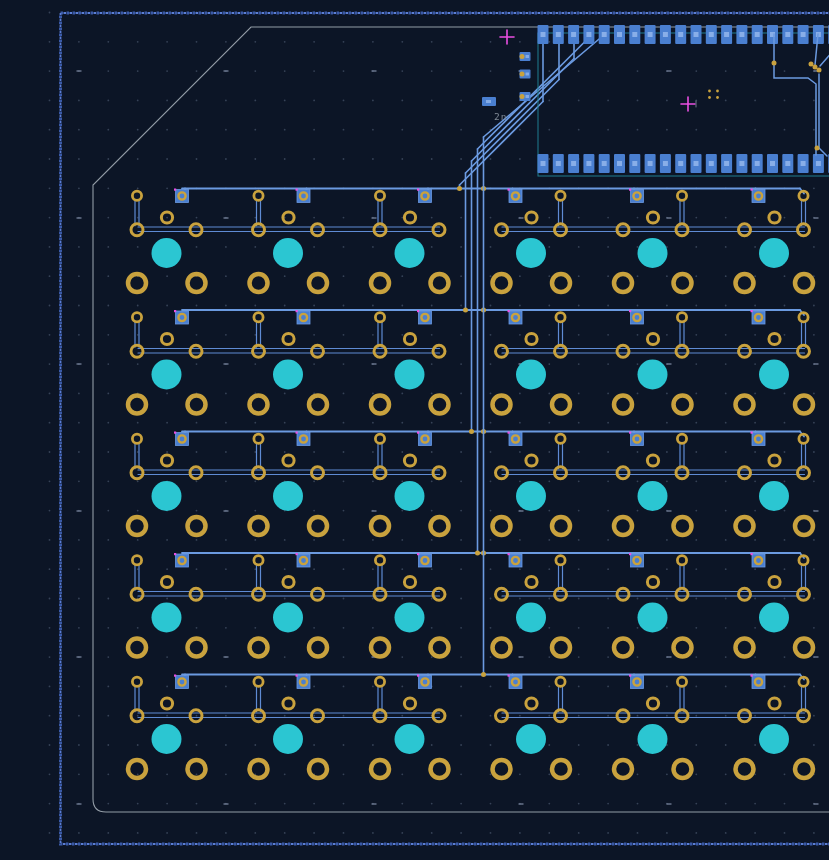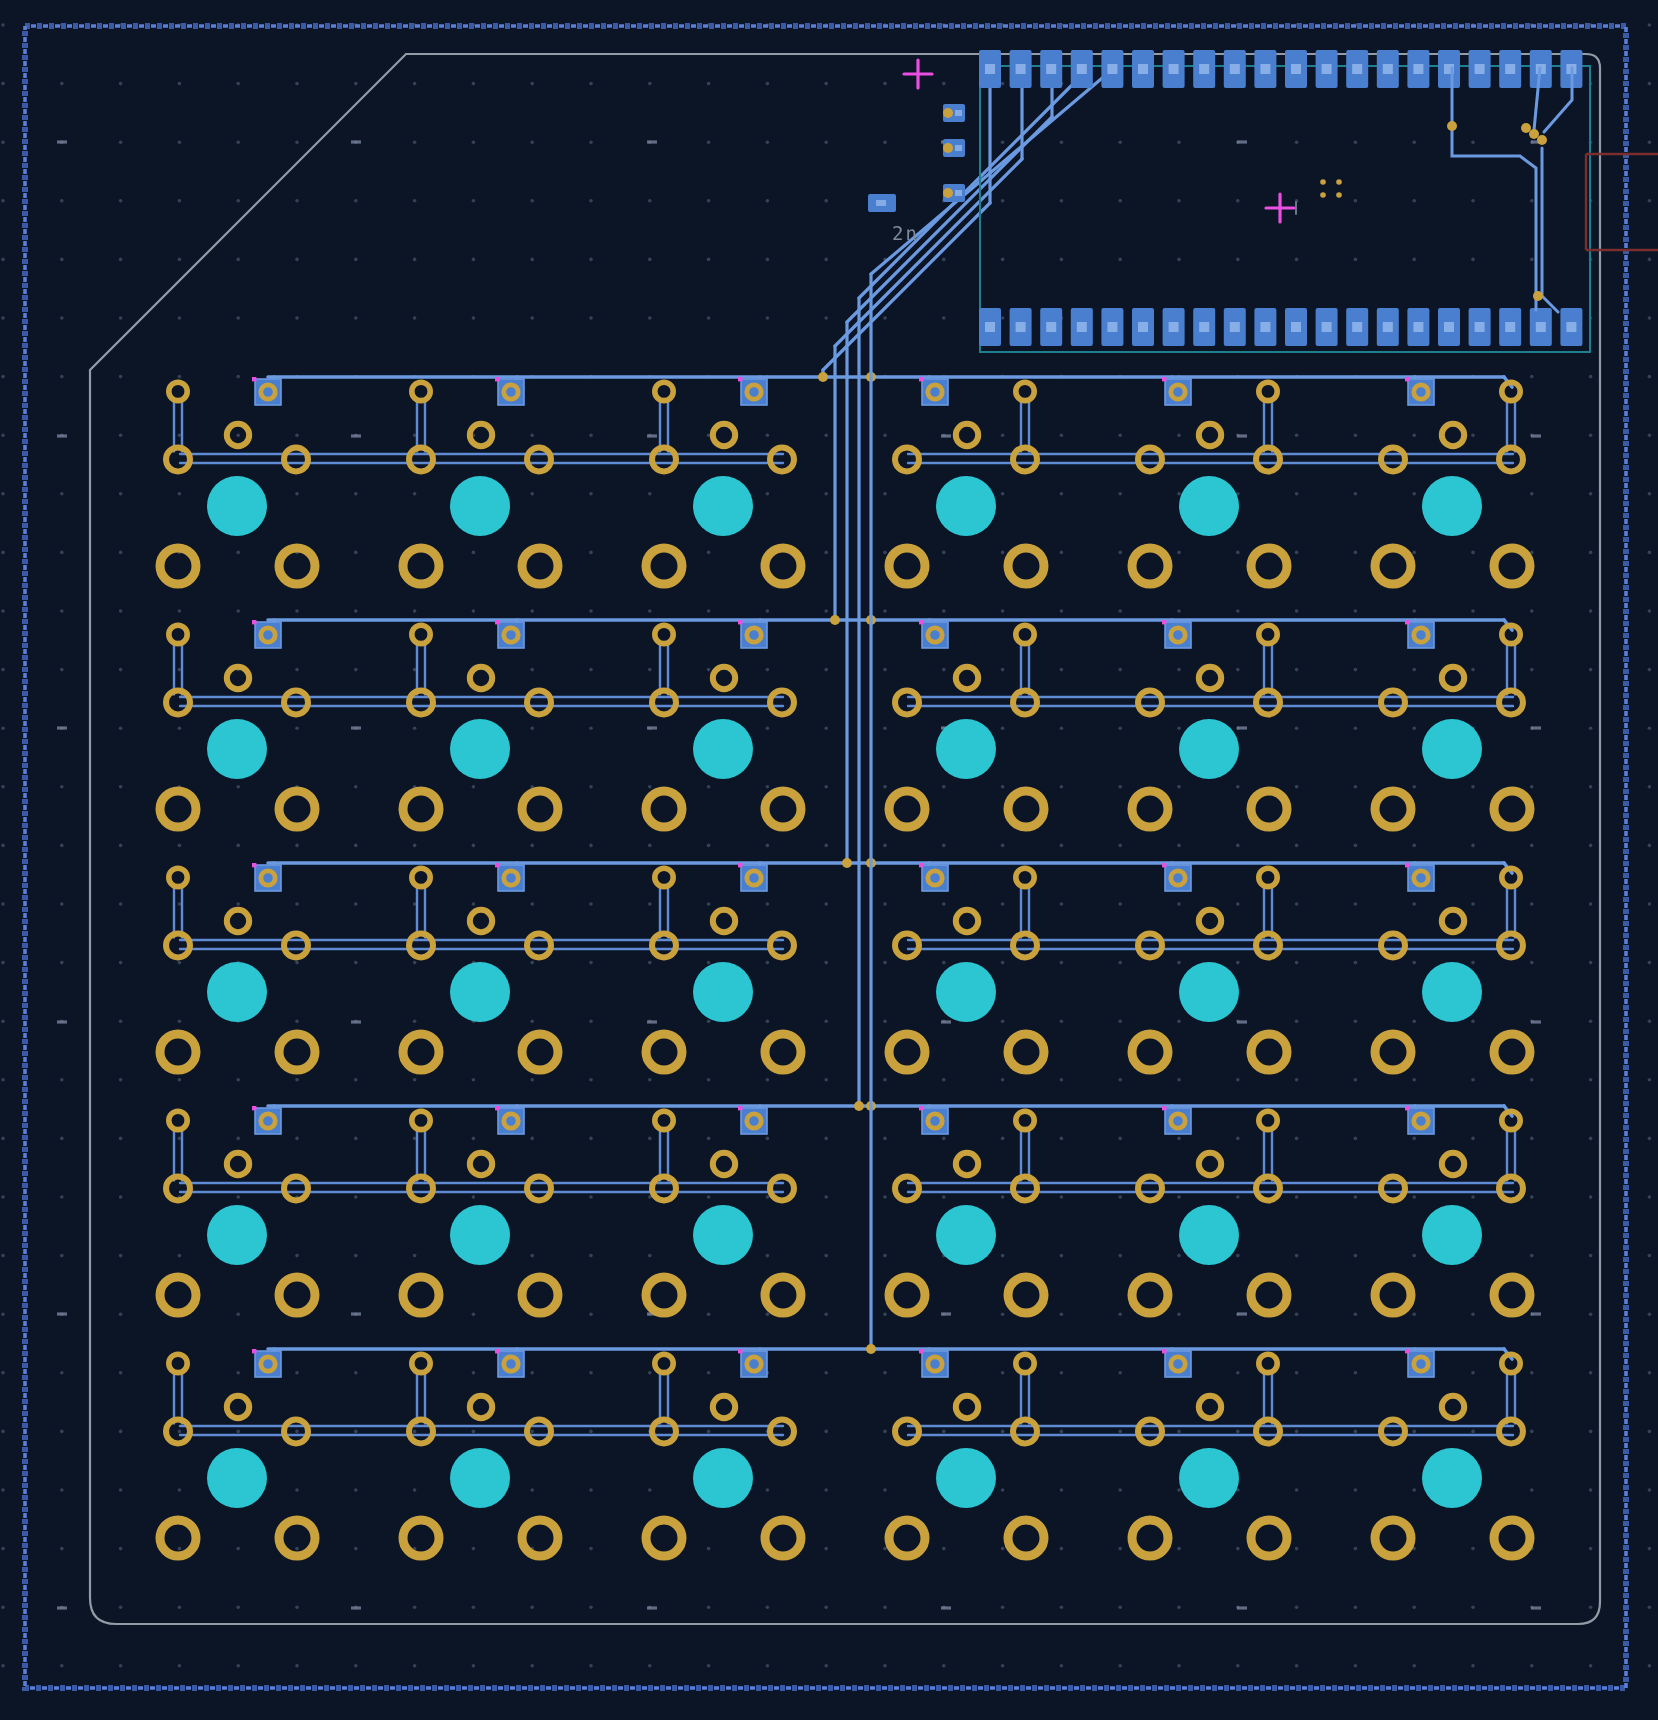--- a/index.html
+++ b/index.html
@@ -1,16 +1,16 @@
 <!DOCTYPE html>
 <html><head>
 <meta charset="utf-8">
 <style>
   html,body{margin:0;padding:0;background:#0c1526;width:829px;height:860px;overflow:hidden;}
-  #stage{position:relative;width:777px;height:860px;background:#0c1526;font-family:"DejaVu Sans Mono",monospace;}
+  #stage{position:relative;width:777px;height:860px;background:#0c1526;font-family:"DejaVu Sans Mono",monospace;padding-left:48px;}
   svg{display:block}
   text{font-family:"DejaVu Sans Mono",monospace;}
 </style>
 </head>
 <body>
 
 <div id="stage">
   <svg id="pcb" width="829" height="860" viewBox="0 0 829 860">
     <g id="g-grid">
         <circle cx="1.5" cy="12.5" r="0.9" fill="#5a6880" opacity="0.55"></circle>

